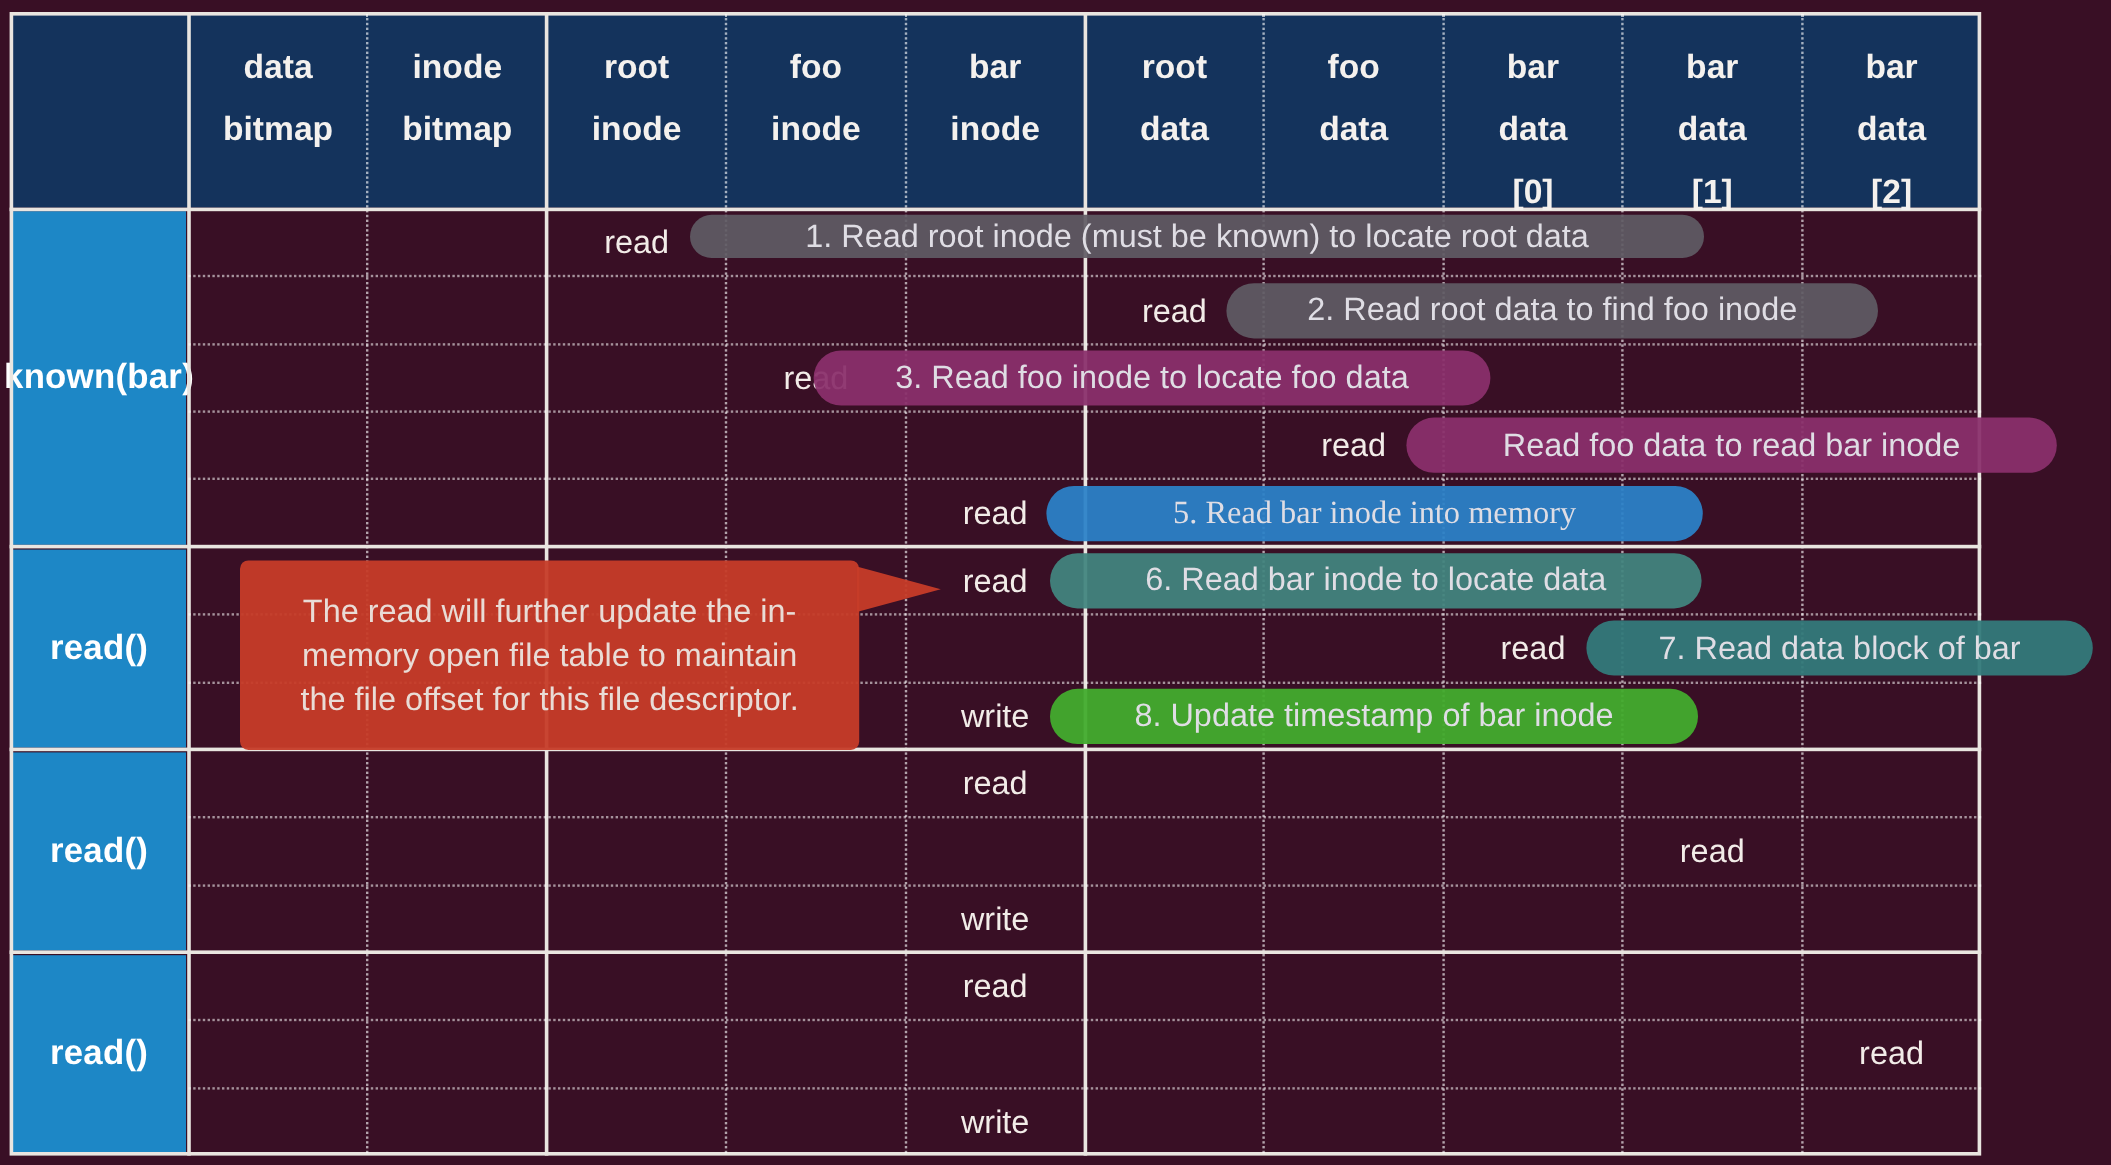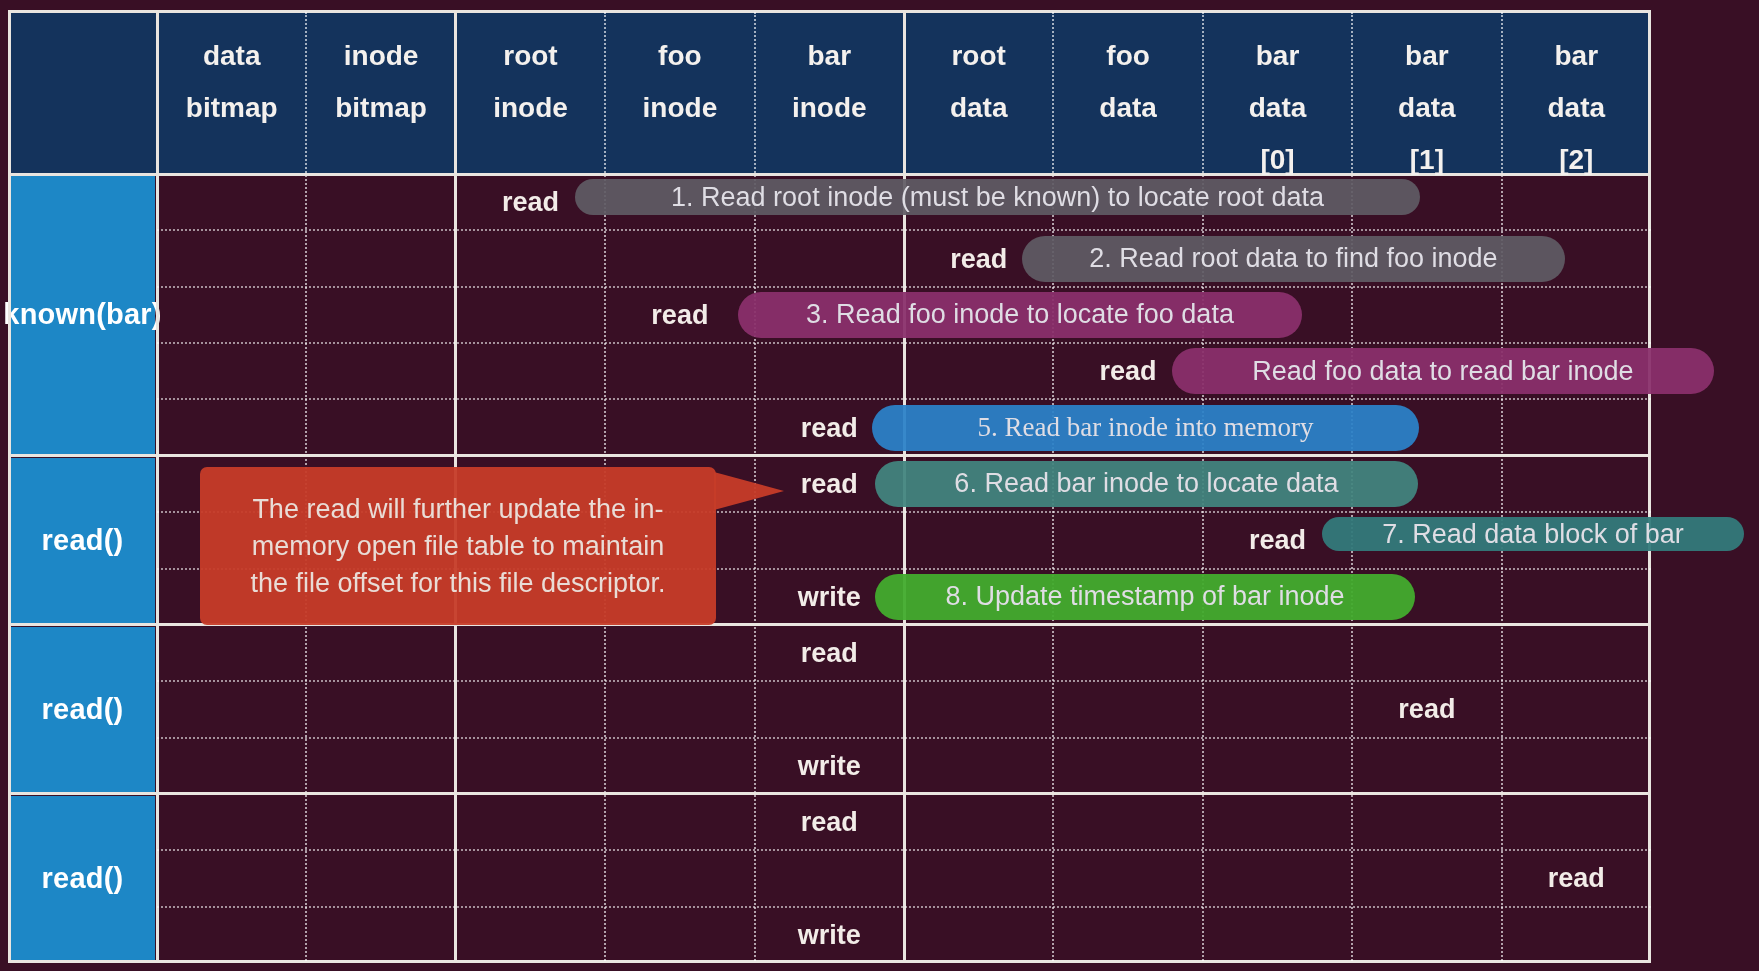--- a/index.html
+++ b/index.html
@@ -14,21 +14,21 @@
   .header-bg{background:#14335c;z-index:1;}
   .label-bg{background:#1d87c6;z-index:1;display:flex;align-items:center;justify-content:center;}
   .grp-label{color:#ffffff;font-size:29px;font-weight:700;letter-spacing:.2px;}
   .vline-solid{width:3px;background:#e9e5e0;z-index:3;}
   .vline-dot{width:0;border-left:2px dotted rgba(255,255,255,.62);z-index:3;}
   .hline-solid{height:3px;background:#e9e5e0;z-index:3;}
   .hline-dot{height:0;border-top:2px dotted rgba(255,255,255,.55);z-index:3;}
   .hdr-cell{z-index:4;color:#f4f1ee;font-size:28px;font-weight:700;text-align:center;
     display:flex;flex-direction:column;align-items:center;padding-top:20px;box-sizing:border-box;}
   .hdr-cell div{line-height:52px;}
-  .op{z-index:4;color:#f2ece8;font-size:27px;text-align:center;line-height:34px;font-weight:bold;}
+  .op{z-index:4;color:#f2ece8;font-size:27px;text-align:center;line-height:34px;}
   .callout{z-index:6;border-radius:23px;display:flex;align-items:center;justify-content:center;
     color:#dfdde4;font-size:27px;box-sizing:border-box;padding:0 18px;white-space:nowrap;}
   .note{z-index:7;border-radius:7px;display:flex;flex-direction:column;align-items:center;
     justify-content:center;color:#e9dcd6;font-size:27px;line-height:37px;text-align:center;}
   .note-tail{z-index:7;width:0;height:0;border-top:19px solid transparent;
     border-bottom:19px solid transparent;}
 </style>
 </head>
 <body>
 
@@ -123,25 +123,25 @@
     <div class="abs op" style="left: 1217.5px; top: 523.321px; width: 120px;">read</div>
     <div class="abs op" style="left: 769.3px; top: 579.679px; width: 120px;">write</div>
     <div class="abs op" style="left: 769.3px; top: 636.036px; width: 120px;">read</div>
     <div class="abs op" style="left: 1366.9px; top: 692.393px; width: 120px;">read</div>
     <div class="abs op" style="left: 769.3px; top: 748.75px; width: 120px;">write</div>
     <div class="abs op" style="left: 769.3px; top: 805.107px; width: 120px;">read</div>
     <div class="abs op" style="left: 1516.3px; top: 861.464px; width: 120px;">read</div>
     <div class="abs op" style="left: 769.3px; top: 917.821px; width: 120px;">write</div>
     <div class="abs callout" style="left: 575px; top: 179.179px; width: 845px; height: 36px; background: rgba(96, 91, 100, 0.92);">1. Read root inode (must be known) to locate root data</div>
     <div class="abs callout" style="left: 1022px; top: 235.536px; width: 543px; height: 46px; background: rgba(96, 91, 100, 0.92);">2. Read root data to find foo inode</div>
-    <div class="abs callout" style="left: 738px; top: 291.893px; width: 564px; height: 46px; background: rgba(138, 48, 107, 0.94);">3. Read foo inode to locate foo data</div>
+    <div class="abs callout" style="left: 678px; top: 291.893px; width: 564px; height: 46px; background: rgba(138, 48, 107, 0.94);">3. Read foo inode to locate foo data</div>
     <div class="abs callout" style="left: 1172px; top: 348.25px; width: 542px; height: 46px; background: rgba(138, 48, 107, 0.94);">Read foo data to read bar inode</div>
     <div class="abs callout" style="left: 872px; top: 404.607px; width: 547px; height: 46px; background: rgba(44, 130, 200, 0.94); font-family: Liberation Serif, serif;">5. Read bar inode into memory</div>
     <div class="abs callout" style="left: 875px; top: 460.964px; width: 543px; height: 46px; background: rgba(66, 133, 126, 0.94);">6. Read bar inode to locate data</div>
-    <div class="abs callout" style="left: 1322px; top: 517.321px; width: 422px; height: 34px; background: rgba(51, 122, 122, 0.95);">7. Read data block of bar</div>
+    <div class="abs callout" style="left: 1322px; top: 517.321px; width: 422px; height: 46px; background: rgba(51, 122, 122, 0.95);">7. Read data block of bar</div>
     <div class="abs callout" style="left: 875px; top: 573.679px; width: 540px; height: 46px; background: rgba(66, 172, 45, 0.95);">8. Update timestamp of bar inode</div>
     <div class="abs note" style="left: 200px; top: 467px; width: 516px; height: 158px; background: rgba(198, 60, 40, 0.95);">
       <div>The read will further update the in-</div>
       <div>memory open file table to maintain</div>
       <div>the file offset for this file descriptor.</div>
     </div>
     <div class="abs note-tail" style="left: 714px; top: 472px; border-left: 70px solid rgba(198, 60, 40, 0.95);"></div>
   </div>
 
 </body></html>

